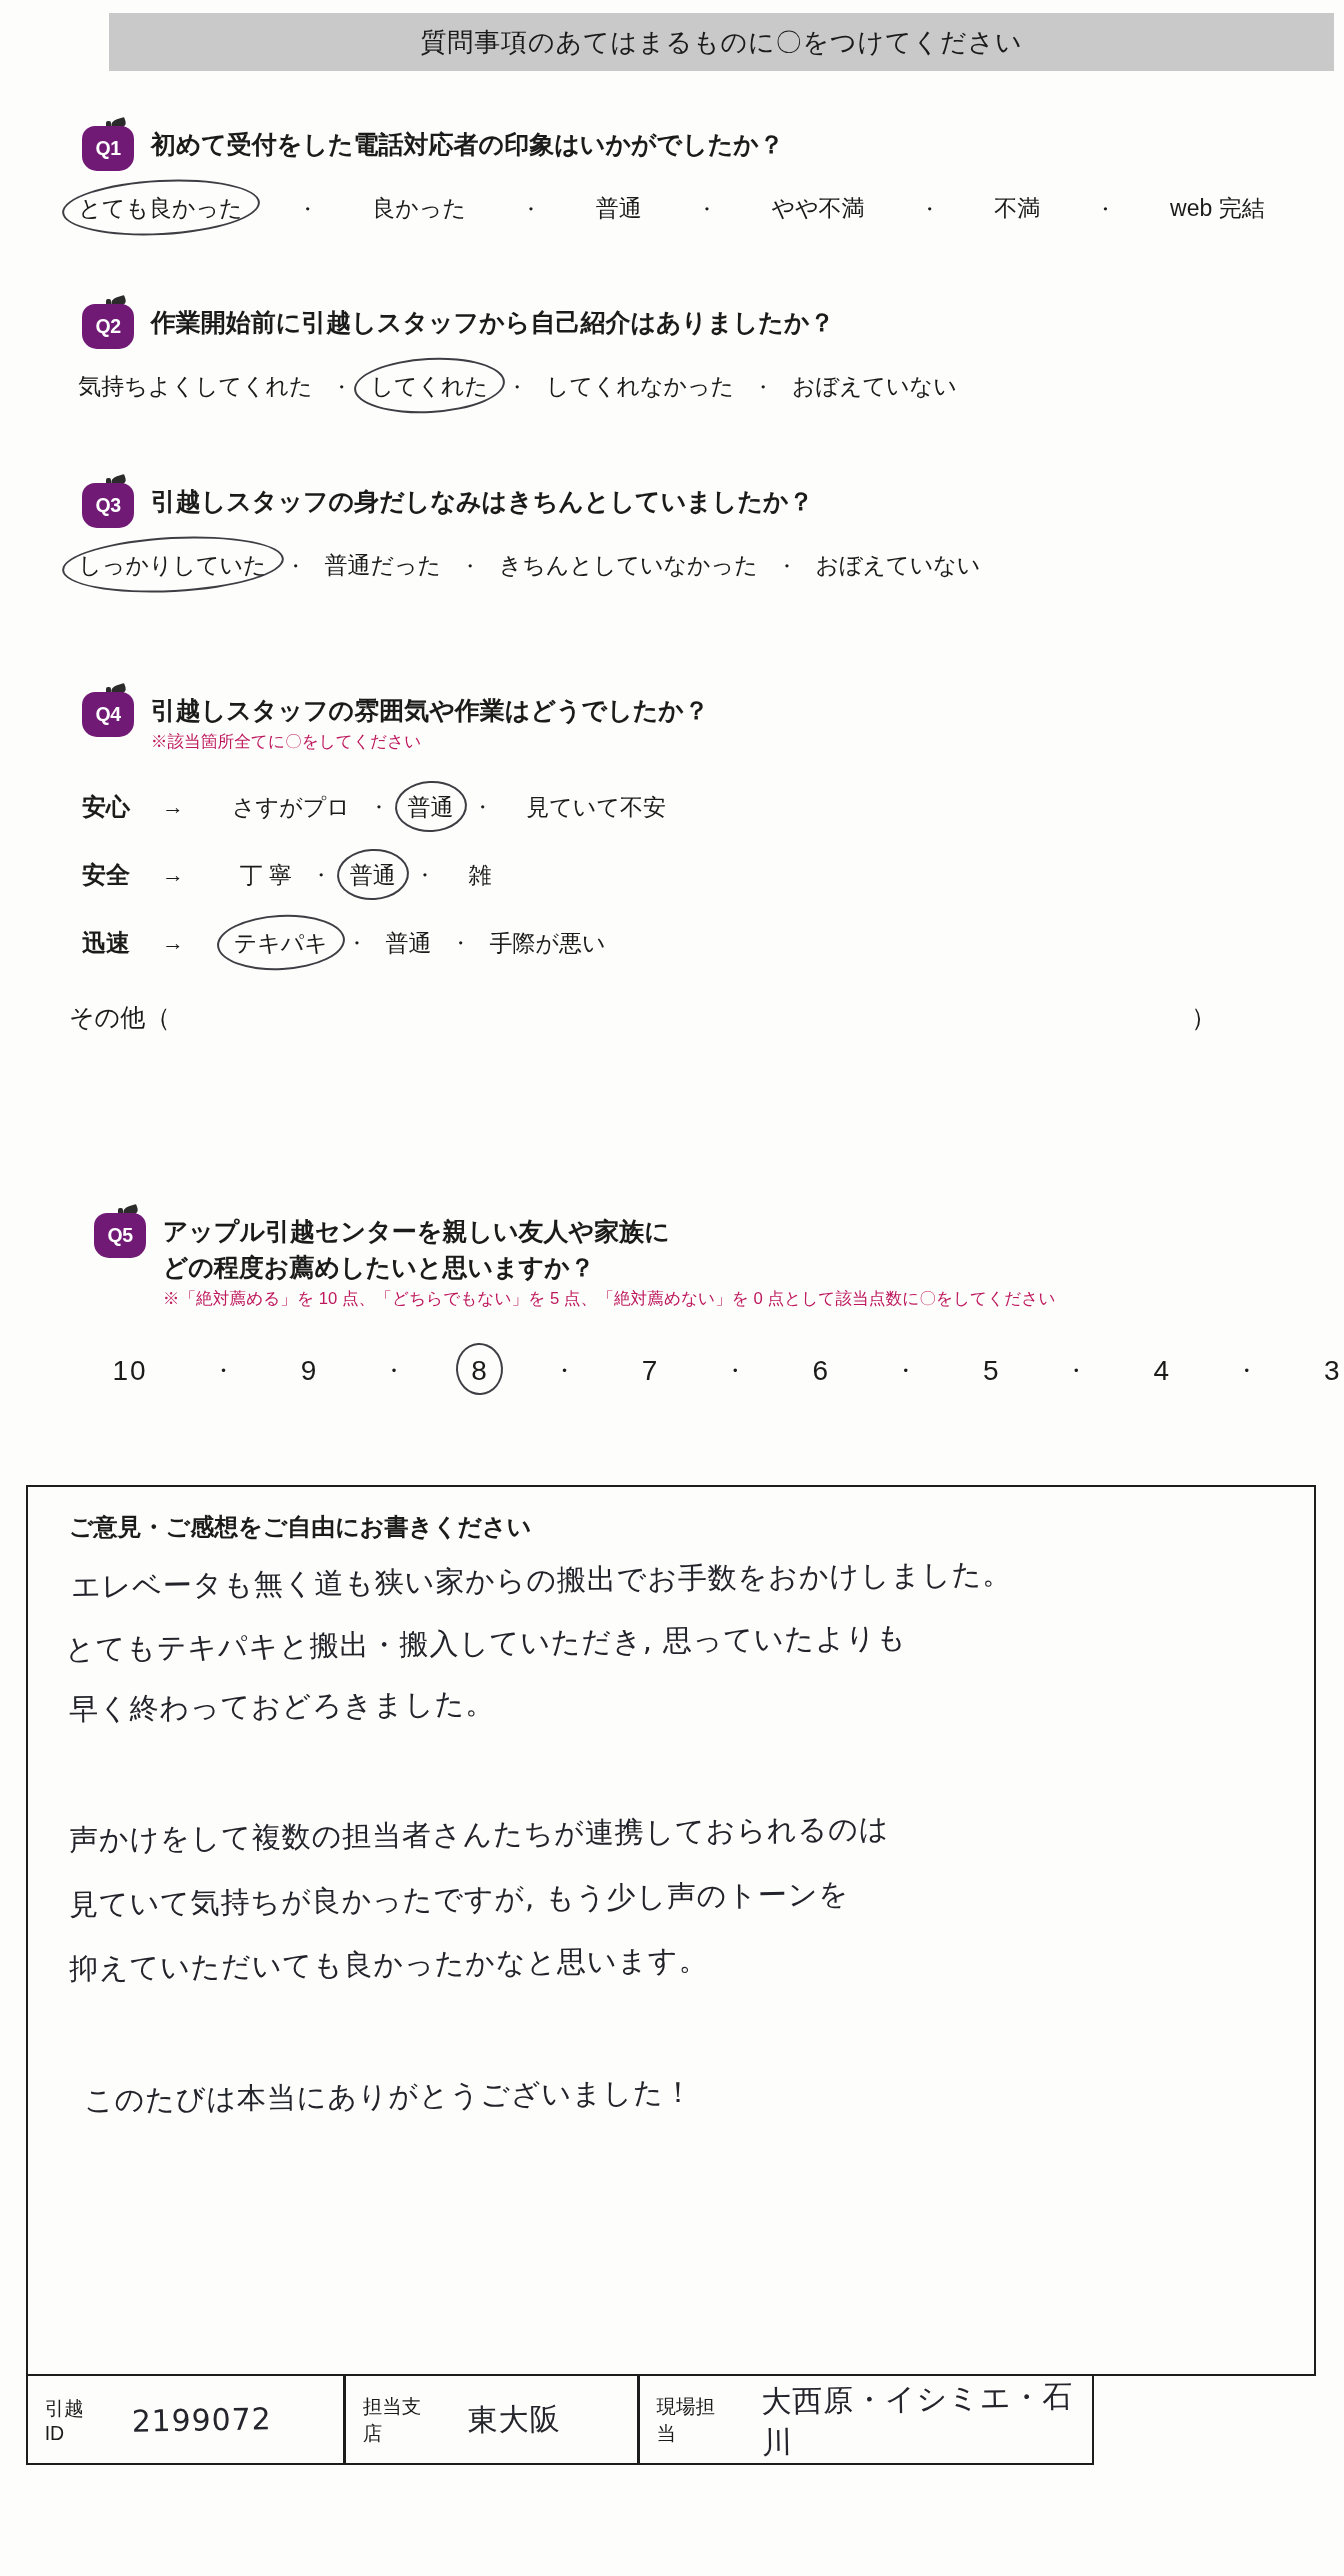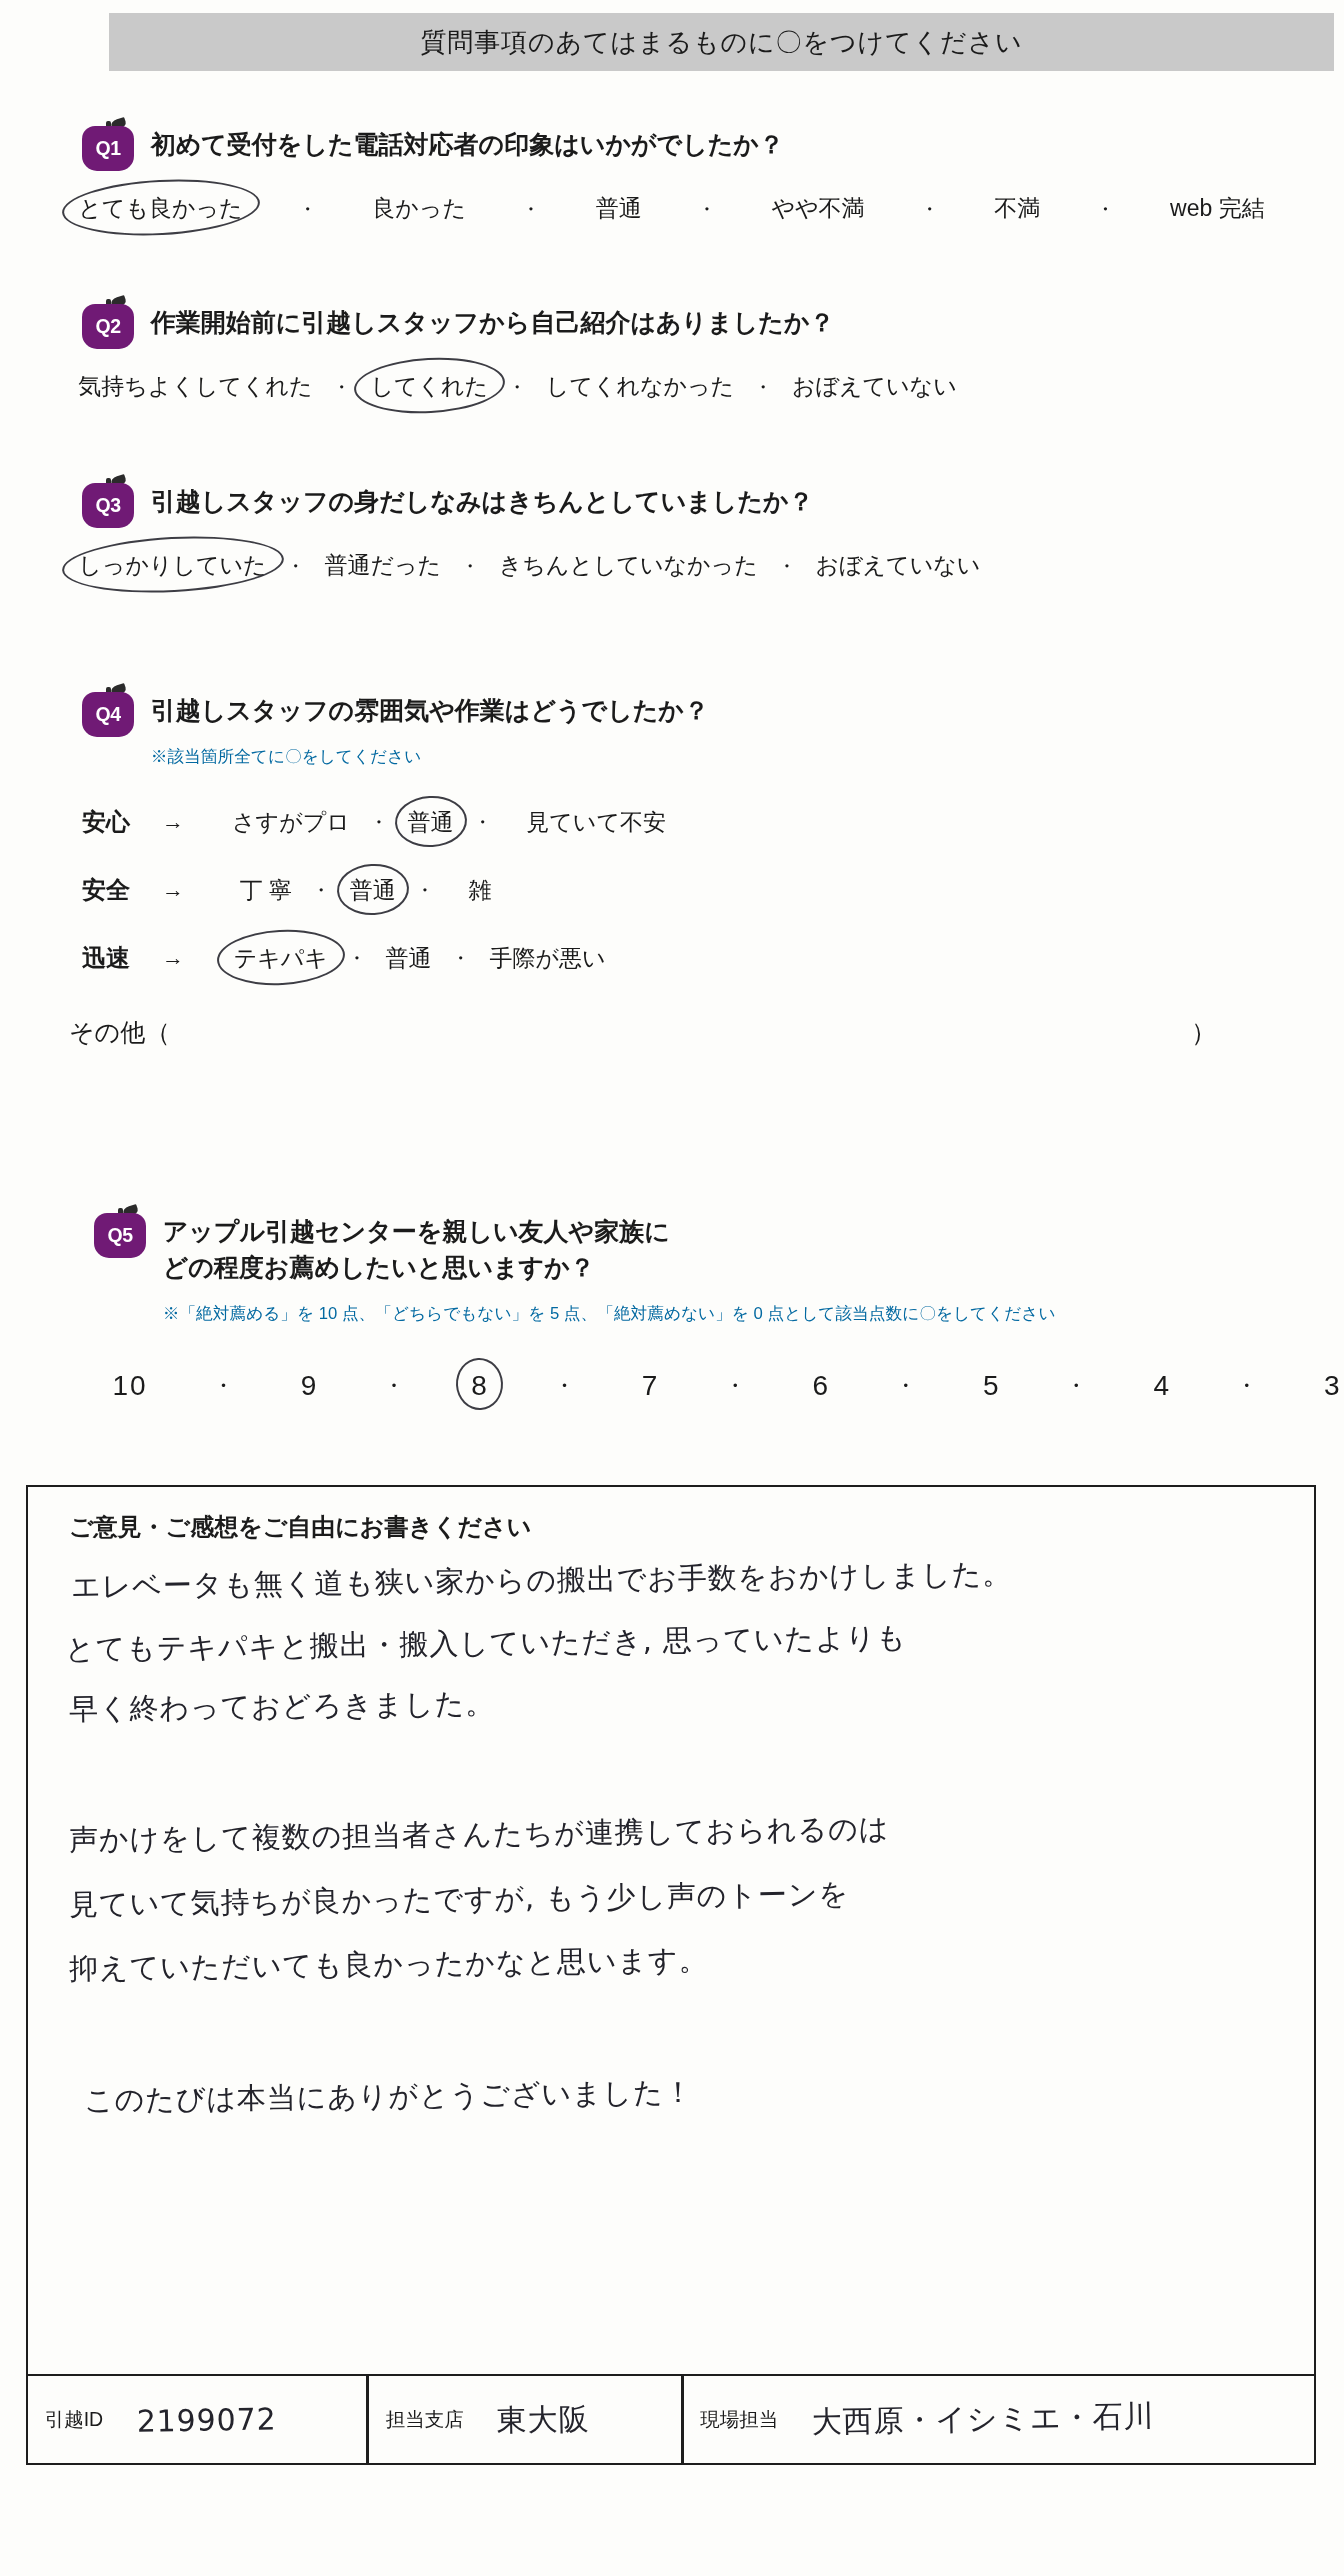--- a/index.html
+++ b/index.html
@@ -85,22 +85,22 @@
   }
   .qtext {
     font-size: 25px;
     font-weight: bold;
     line-height: 1.35;
     padding-top: 9.3px;
   }
   .qnote {
     font-size: 16.7px;
     font-weight: normal;
-    color: #0369a1;
-    margin-top: 17px;
+    color: #be185d;
+    margin-top: 2px;
   }
   .opts {
     font-size: 23px;
     display: flex;
     align-items: center;
     flex-wrap: nowrap;
     white-space: nowrap;
   }
   .opt { position: relative; padding: 1.9px 3.7px; }
   .sep { padding: 0 15px; font-size: 20.4px; }
@@ -176,21 +176,21 @@
   .hand-line {
     position: absolute;
     transform: rotate(-0.8deg);
     letter-spacing: 0.9px;
   }
   
   .footer {
     position: absolute;
     left: 26px;
     top: 2376px;
-    width: 1290px;
+    width: 1068px;
     height: 89px;
     border: 2.8px solid #1d1d1d;
     border-top: none;
     box-sizing: border-box;
     display: flex;
     align-items: stretch;
   }
   .f-cell {
     display: flex;
     align-items: center;

